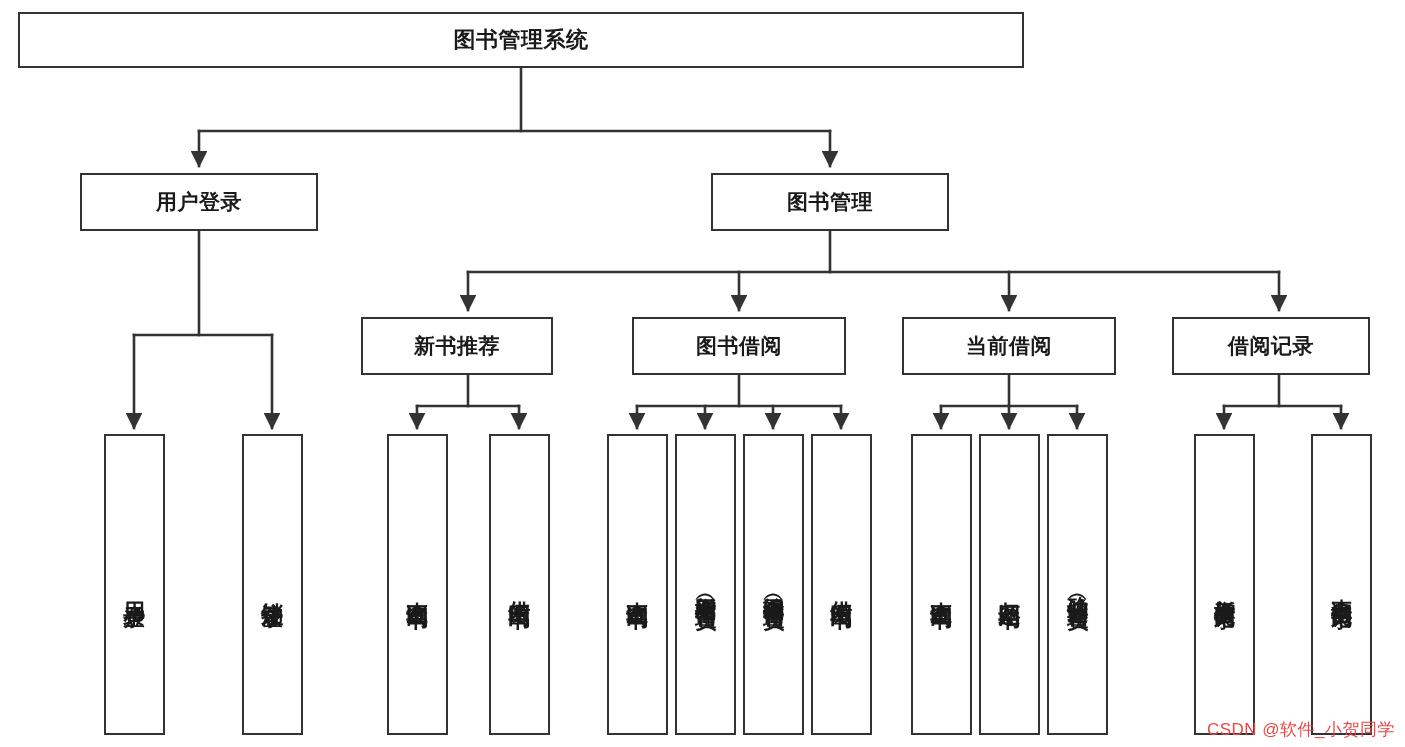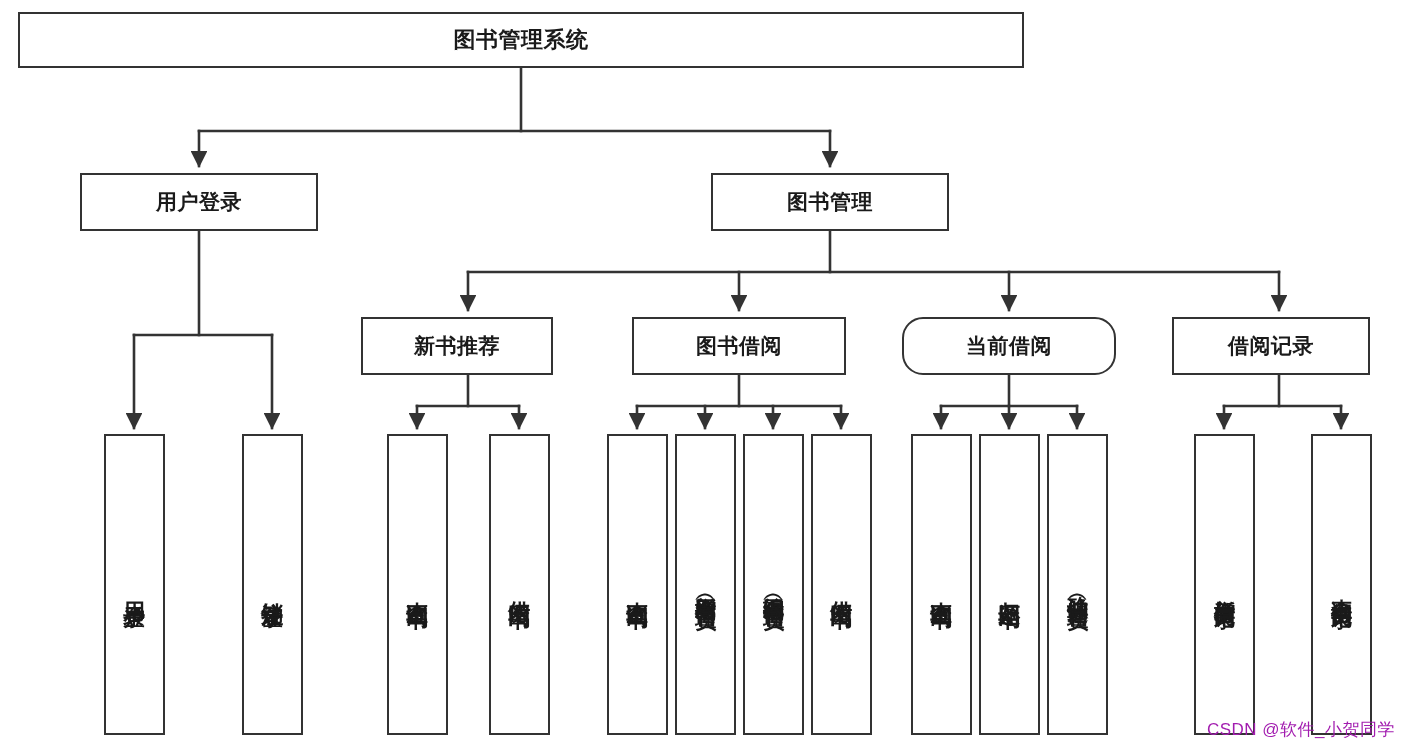--- a/index.html
+++ b/index.html
@@ -65,21 +65,21 @@
     max-height: 100%;
   }
   .node.vert.tall .label {
     font-size: 21px;
   }
   #watermark {
     position: absolute;
     right: 10px;
     bottom: 6px;
     font-size: 17px;
-    color: #a21caf;
+    color: #ef4444;
     white-space: nowrap;
     z-index: 5;
     letter-spacing: 0.5px;
   }
 </style>
 </head>
 <body>
 
 <div id="canvas">
 
@@ -143,21 +143,21 @@
   <div class="node horiz" style="left:711px; top:173px; width:238px; height:58px;">
     <span class="label">图书管理</span>
   </div>
 
   <div class="node horiz" style="left:361px; top:317px; width:192px; height:58px;">
     <span class="label">新书推荐</span>
   </div>
   <div class="node horiz" style="left:632px; top:317px; width:214px; height:58px;">
     <span class="label">图书借阅</span>
   </div>
-  <div class="node horiz" style="left:902px; top:317px; width:214px; height:58px;border-radius:21px;">
+  <div class="node horiz" style="left:902px; top:317px; width:214px; height:58px;">
     <span class="label">当前借阅</span>
   </div>
   <div class="node horiz" style="left:1172px; top:317px; width:198px; height:58px;">
     <span class="label">借阅记录</span>
   </div>
 
   <div class="node vert" style="left:104px; top:434px; width:61px; height:301px;">
     <span class="label">用户登录</span>
   </div>
   <div class="node vert" style="left:242px; top:434px; width:61px; height:301px;">

